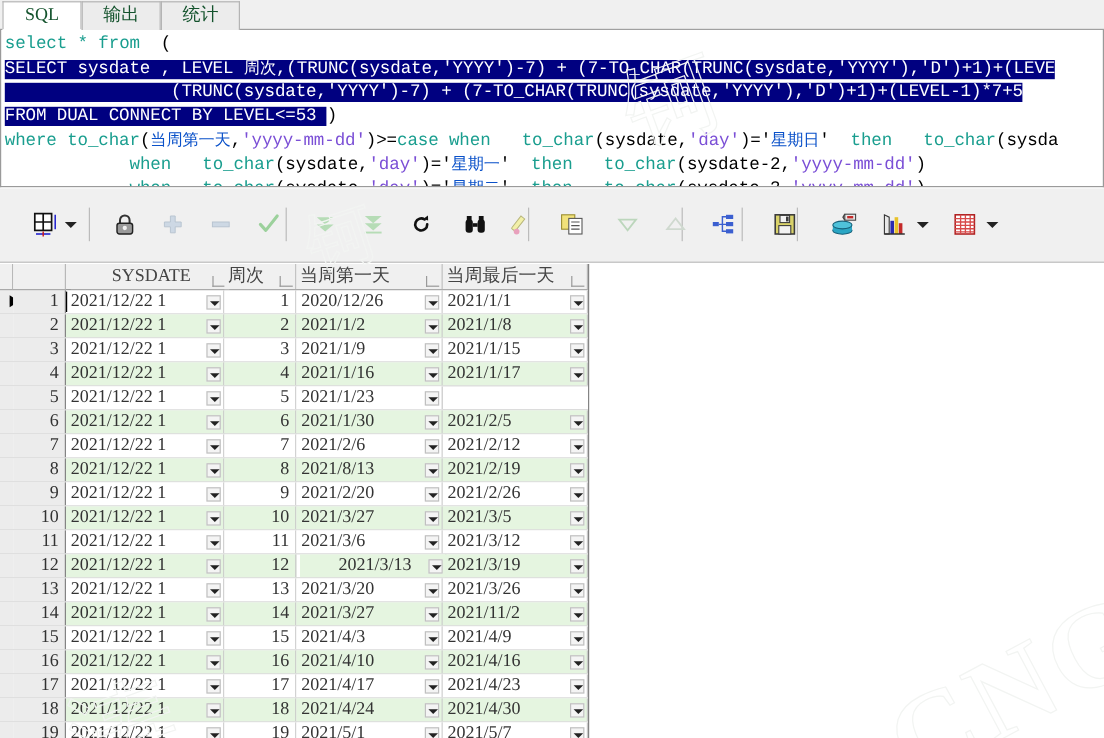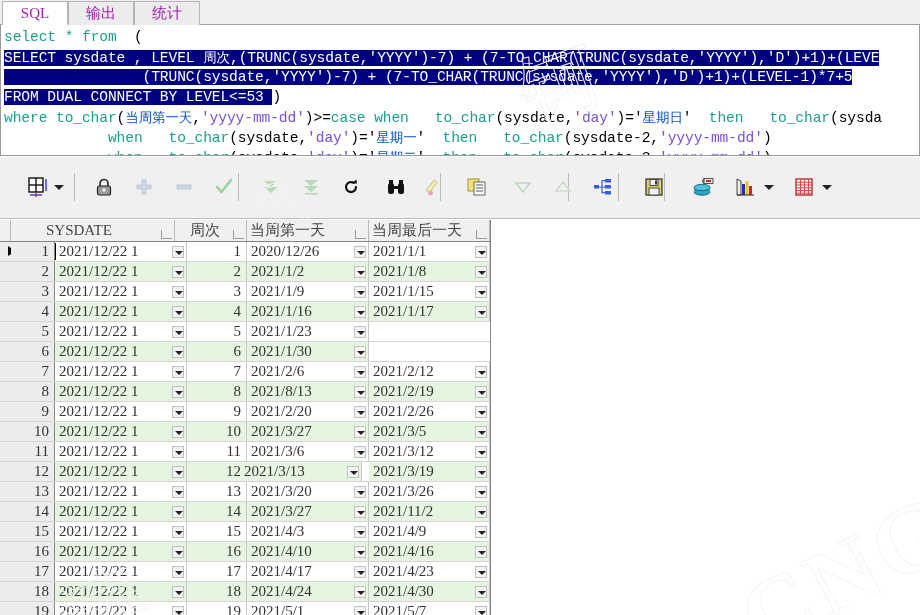--- a/index.html
+++ b/index.html
@@ -16,21 +16,21 @@
     position: absolute; left: 0; top: 0;
     width: 920px; height: 25px;
     background: #f0f0f0;
     border-bottom: 1px solid #a0a0a0;
   }
   .tab {
     position: absolute; top: 1px; height: 24px;
     line-height: 23px;
     font-family: "Liberation Serif", serif;
     font-size: 15px;
-    color: #a21caf;
+    color: #14532d;
     text-align: center;
     background: #ececec;
     border: 1px solid #b4b4b4;
     border-bottom: none;
     cursor: default;
   }
   .tab.active {
     background: #ffffff;
     border-bottom: 1px solid #ffffff;
     z-index: 3;
@@ -387,21 +387,21 @@
   </div>
 
 <div id="gridwrap">
   <span class="wm wm-cngr">CNGR</span>
 
   <span class="wm wm-cn3">涛</span>
   <div id="grid">
     <div class="g-head" id="grid-header">
         <div class="hcell" style="left: 0px; width: 11px;"></div>
         <div class="hcell" style="left: 11px; width: 44px;"></div>
-        <div class="hcell" style="left: 43px; width: 132px;"><span>SYSDATE</span><span class="hbtn"></span></div>
+        <div class="hcell" style="left: 59px; width: 132px; text-align: center;"><span>SYSDATE</span><span class="hbtn"></span></div>
         <div class="hcell" style="left: 187px; width: 60px;"><span>周次</span><span class="hbtn"></span></div>
         <div class="hcell" style="left: 247px; width: 122px;"><span>当周第一天</span><span class="hbtn"></span></div>
         <div class="hcell" style="left: 369px; width: 121px;"><span>当周最后一天</span><span class="hbtn"></span></div>
       </div>
     <div id="grid-body">
         <div class="g-row">
           <div class="cell marker" style="left: 0px; width: 11px;">
             <span class="rowptr"></span>
           </div>
           <div class="cell ind num-right" style="left: 11px; width: 44px;"><span>1</span></div>
@@ -440,20 +440,21 @@
           <div class="cell padl" style="left: 55px; width: 132px;"><span>2021/12/22  1</span><span class="drop"></span></div>
           <div class="cell num-right" style="left: 187px; width: 60px;"><span>5</span></div>
           <div class="cell padl" style="left: 247px; width: 122px;"><span>2021/1/23</span><span class="drop"></span></div>
         </div>
         <div class="g-row alt">
           <div class="cell marker" style="left: 0px; width: 11px;"></div>
           <div class="cell ind num-right" style="left: 11px; width: 44px;"><span>6</span></div>
           <div class="cell padl" style="left: 55px; width: 132px;"><span>2021/12/22  1</span><span class="drop"></span></div>
           <div class="cell num-right" style="left: 187px; width: 60px;"><span>6</span></div>
           <div class="cell padl" style="left: 247px; width: 122px;"><span>2021/1/30</span><span class="drop"></span></div>
+          <div class="cell padl" style="left: 369px; width: 121px;"><span>2021/2/5</span><span class="drop"></span></div>
         </div>
         <div class="g-row">
           <div class="cell marker" style="left: 0px; width: 11px;"></div>
           <div class="cell ind num-right" style="left: 11px; width: 44px;"><span>7</span></div>
           <div class="cell padl" style="left: 55px; width: 132px;"><span>2021/12/22  1</span><span class="drop"></span></div>
           <div class="cell num-right" style="left: 187px; width: 60px;"><span>7</span></div>
           <div class="cell padl" style="left: 247px; width: 122px;"><span>2021/2/6</span><span class="drop"></span></div>
           <div class="cell padl" style="left: 369px; width: 121px;"><span>2021/2/12</span><span class="drop"></span></div>
         </div>
         <div class="g-row alt">
@@ -486,21 +487,21 @@
           <div class="cell padl" style="left: 55px; width: 132px;"><span>2021/12/22  1</span><span class="drop"></span></div>
           <div class="cell num-right" style="left: 187px; width: 60px;"><span>11</span></div>
           <div class="cell padl" style="left: 247px; width: 122px;"><span>2021/3/6</span><span class="drop"></span></div>
           <div class="cell padl" style="left: 369px; width: 121px;"><span>2021/3/12</span><span class="drop"></span></div>
         </div>
         <div class="g-row alt">
           <div class="cell marker" style="left: 0px; width: 11px;"></div>
           <div class="cell ind num-right" style="left: 11px; width: 44px;"><span>12</span></div>
           <div class="cell padl" style="left: 55px; width: 132px;"><span>2021/12/22  1</span><span class="drop"></span></div>
           <div class="cell num-right" style="left: 187px; width: 60px;"><span>12</span></div>
-          <div class="cell padl" style="left: 240px; width: 122px;"><span>2021/3/13</span><span class="drop"></span></div>
+          <div class="cell padl" style="left: 250px; width: 122px; text-align: center;"><span>2021/3/13</span><span class="drop"></span></div>
           <div class="cell padl" style="left: 369px; width: 121px;"><span>2021/3/19</span><span class="drop"></span></div>
         </div>
         <div class="g-row">
           <div class="cell marker" style="left: 0px; width: 11px;"></div>
           <div class="cell ind num-right" style="left: 11px; width: 44px;"><span>13</span></div>
           <div class="cell padl" style="left: 55px; width: 132px;"><span>2021/12/22  1</span><span class="drop"></span></div>
           <div class="cell num-right" style="left: 187px; width: 60px;"><span>13</span></div>
           <div class="cell padl" style="left: 247px; width: 122px;"><span>2021/3/20</span><span class="drop"></span></div>
           <div class="cell padl" style="left: 369px; width: 121px;"><span>2021/3/26</span><span class="drop"></span></div>
         </div>

